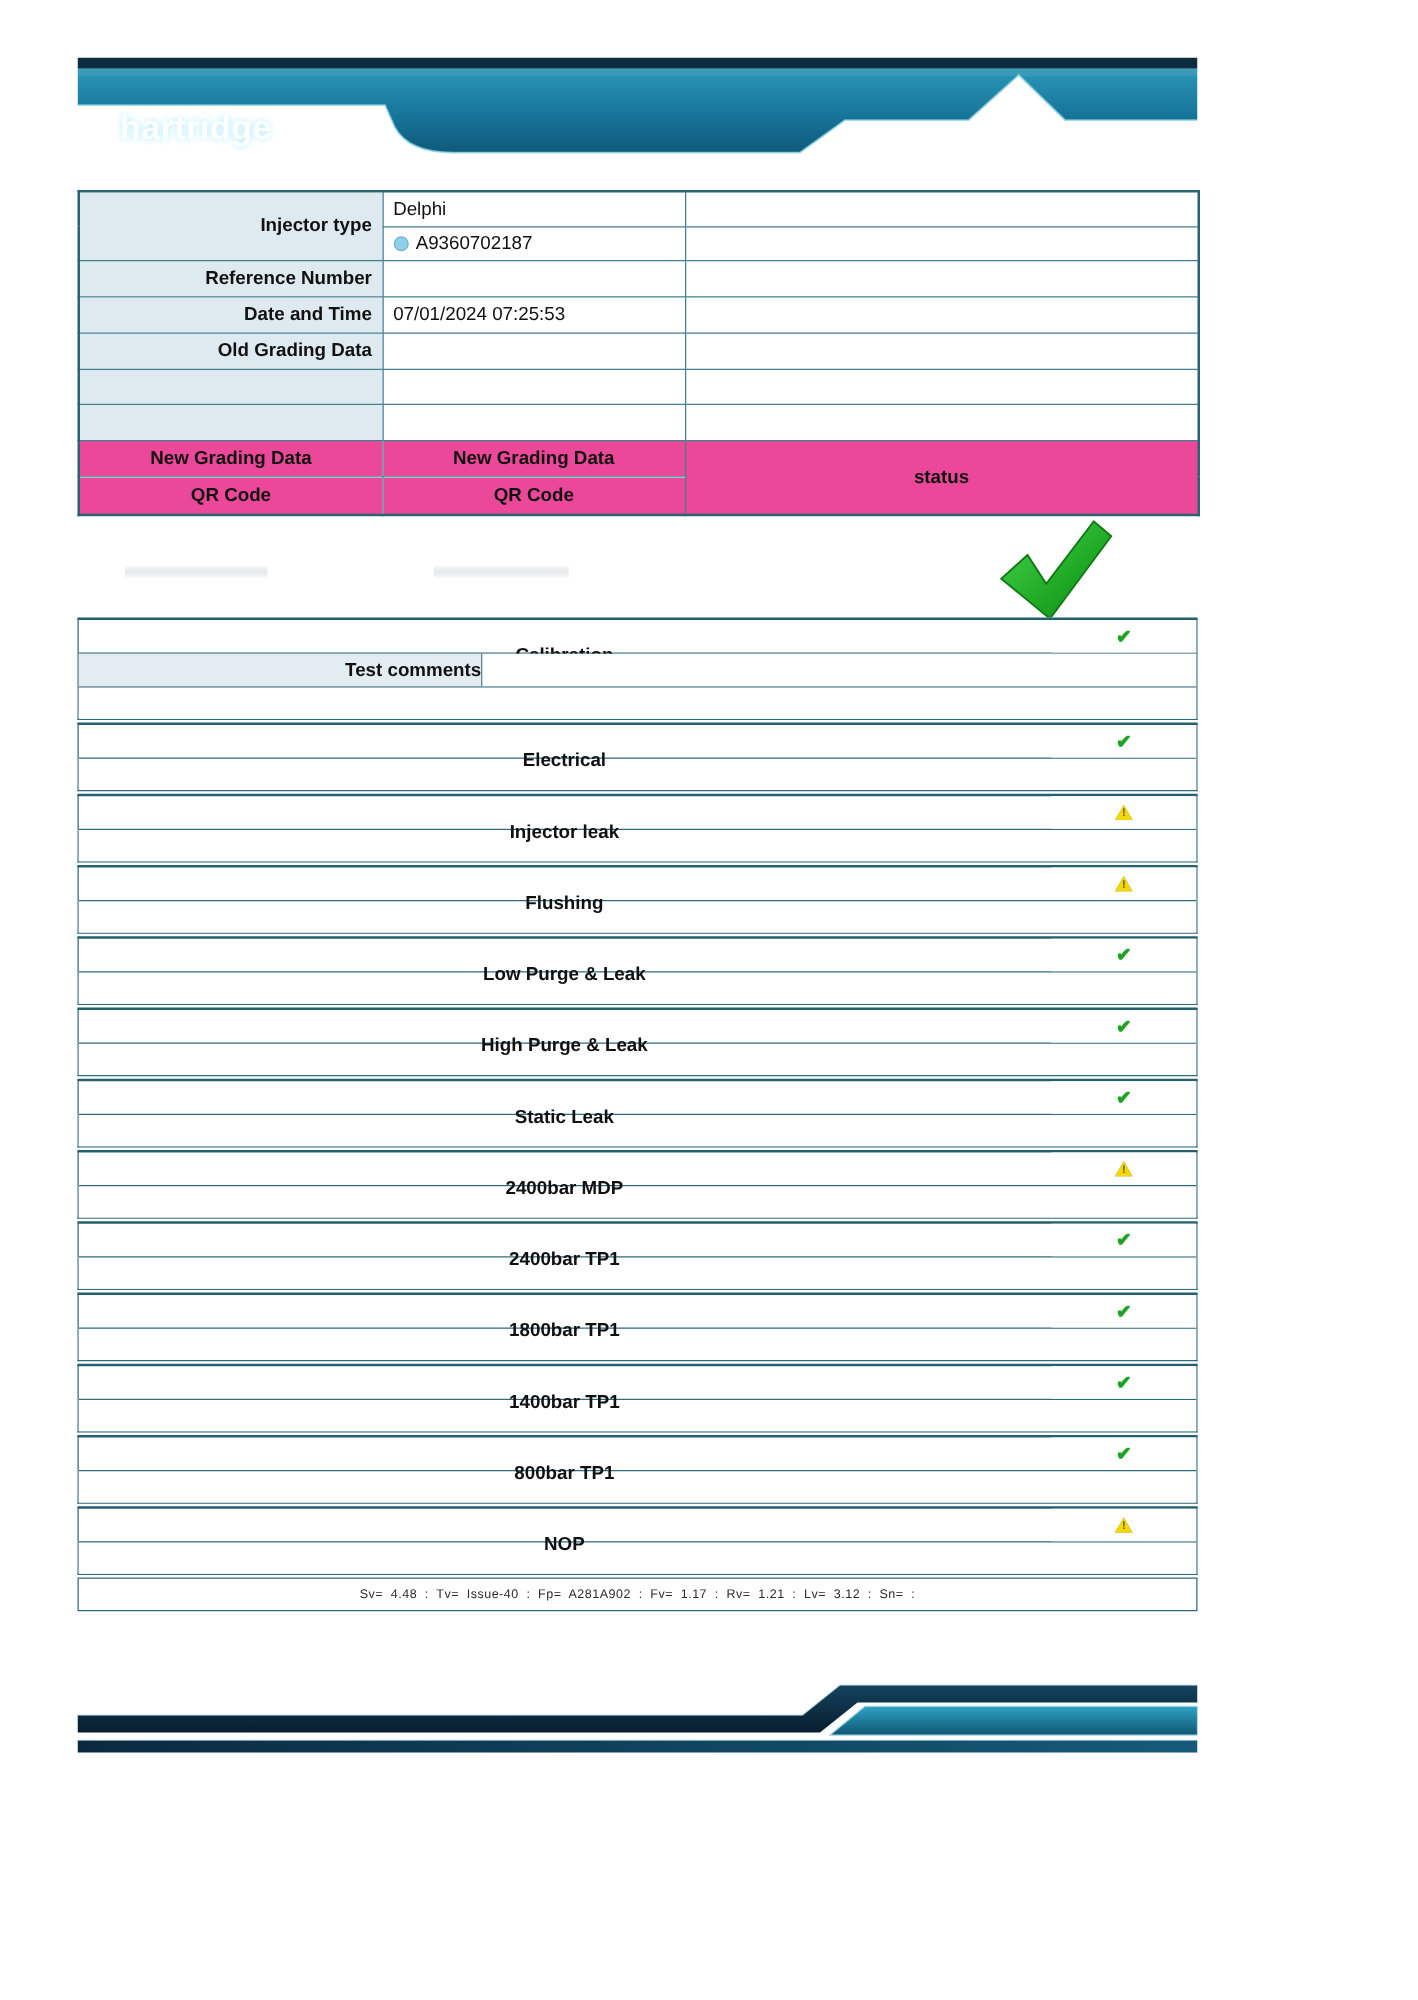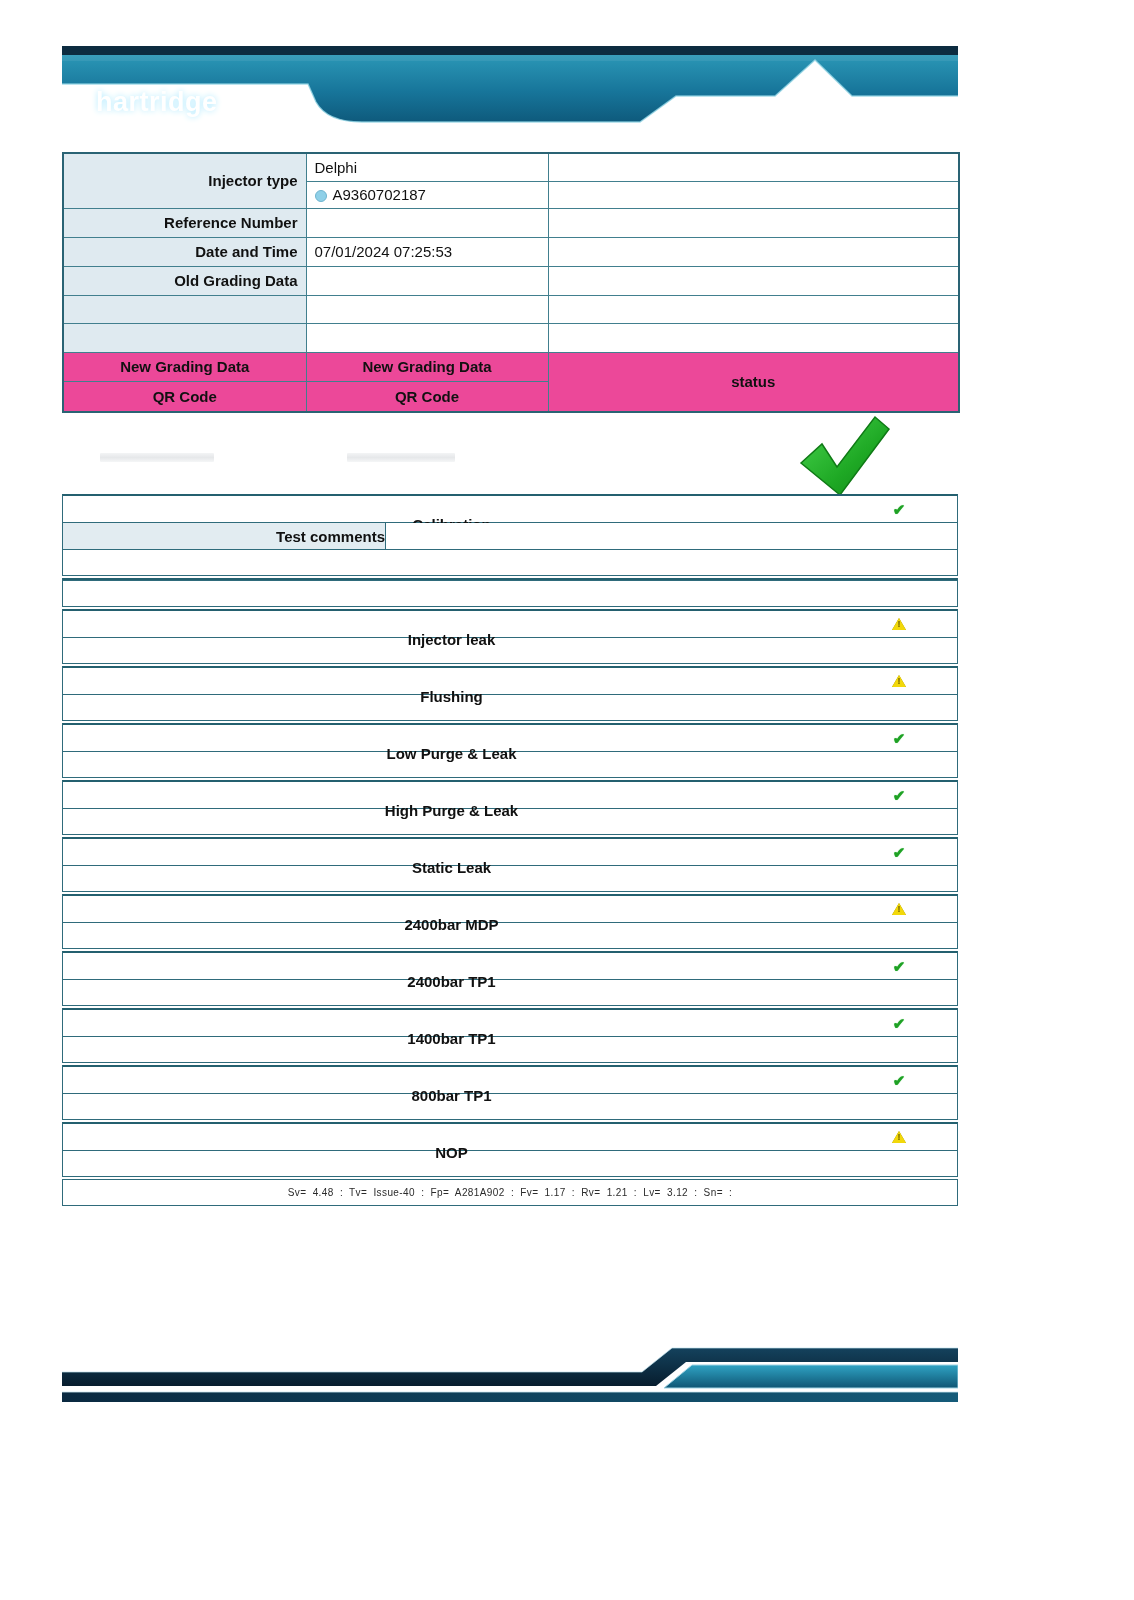--- a/index.html
+++ b/index.html
@@ -179,20 +179,28 @@
   <div class="tcomments">
     <div class="clabel">
               <span>Test comments</span>
             </div>
     <div class="cvalue"></div>
   </div>
 <div class="tempty"></div>
   </div>
 
   <div class="test-block">
+    <div class="trow">
+      <div class="tname">
+              <span>Electrical</span>
+            </div>
+      <div class="tstatus">
+        <span class="status-icon pass"></span>
+      </div>
+    </div>
     <div class="tempty"></div>
   </div>
 
   <div class="test-block">
     <div class="trow">
       <div class="tname">
               <span>Injector leak</span>
             </div>
       <div class="tstatus">
         <span class="status-icon warn"></span>
@@ -266,20 +274,31 @@
       <div class="tname">
               <span>2400bar TP1</span>
             </div>
       <div class="tstatus">
         <span class="status-icon pass"></span>
       </div>
     </div>
     <div class="tempty"></div>
   </div>
 
+  <div class="test-block">
+    <div class="trow">
+      <div class="tname">
+              <span>1800bar TP1</span>
+            </div>
+      <div class="tstatus">
+        <span class="status-icon pass"></span>
+      </div>
+    </div>
+    <div class="tempty"></div>
+  </div>
 
   <div class="test-block">
     <div class="trow">
       <div class="tname">
               <span>1400bar TP1</span>
             </div>
       <div class="tstatus">
         <span class="status-icon pass"></span>
       </div>
     </div>

